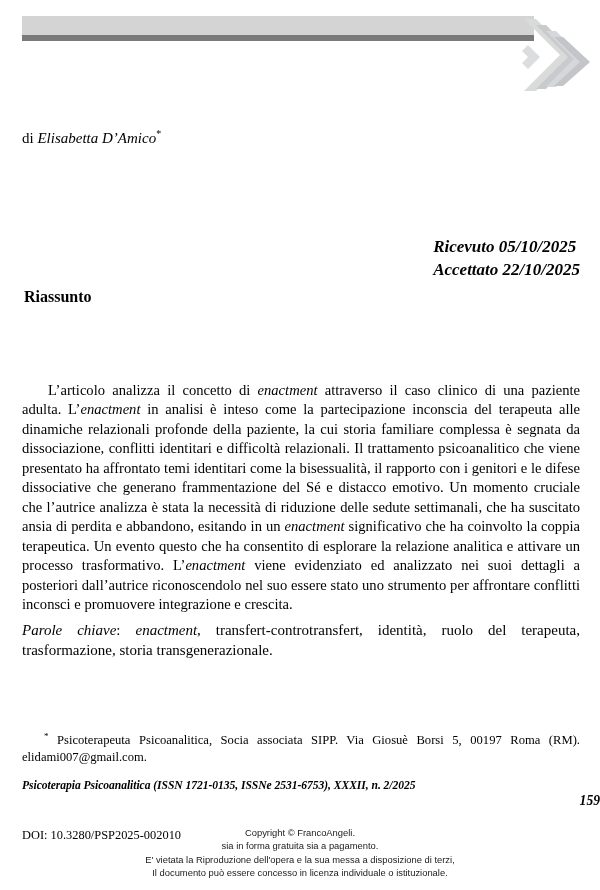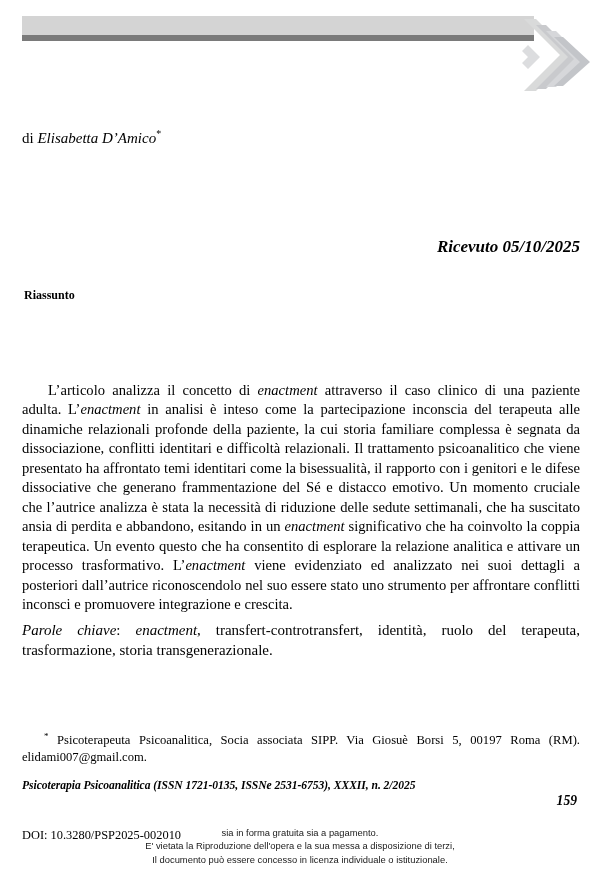--- a/index.html
+++ b/index.html
@@ -87,21 +87,21 @@
     font-weight: bold;
     font-size: 17px;
     line-height: 1.35;
   }
 
   
   #abstract-heading {
     position: absolute;
     left: 24px;
     top: 288px;
-    font-size: 12px;
+    font-size: 16px;
     font-weight: bold;
   }
   #abstract-body {
     position: absolute;
     left: 22px;
     top: 337px;
     width: 558px;
     font-size: 14.6px;
     line-height: 1.335;
     text-align: justify;
@@ -153,21 +153,21 @@
   }
   #doi-line {
     position: absolute;
     left: 22px;
     top: 794px;
     font-size: 12.4px;
     margin-top: 34px;
   }
   #page-number {
     position: absolute;
-    right: 23px;
+    right: 0;
     top: 793px;
     font-size: 13.6px;
     font-style: italic;
     font-weight: bold;
   }
 
   
   #copyright {
     position: absolute;
     left: 0;
@@ -208,31 +208,33 @@
     </g>
   </svg>
 </div>
 
 <h1 id="article-title"><br></h1>
 
 <div id="byline"><span>di </span><span class="author">Elisabetta D’Amico</span><span class="fn-mark">*</span></div>
 
 <div id="dates">
   <div>Ricevuto 05/10/2025</div>
+  <div>Accettato 22/10/2025</div>
 </div>
 
 <div id="abstract-heading">Riassunto</div>
 
 <div id="abstract-body"><span>L’articolo analizza il concetto di </span><span class="it">enactment</span><span> attraverso il caso clinico di una paziente adulta. L’</span><span class="it">enactment</span><span> in analisi è inteso come la partecipazione inconscia del terapeuta alle dinamiche relazionali profonde della paziente, la cui storia familiare complessa è segnata da dissociazione, conflitti identitari e difficoltà relazionali. Il trattamento psicoanalitico che viene presentato ha affrontato temi identitari come la bisessualità, il rapporto con i genitori e le difese dissociative che generano frammentazione del Sé e distacco emotivo. Un momento cruciale che l’autrice analizza è stata la necessità di riduzione delle sedute settimanali, che ha suscitato ansia di perdita e abbandono, esitando in un </span><span class="it">enactment</span><span> significativo che ha coinvolto la coppia terapeutica. Un evento questo che ha consentito di esplorare la relazione analitica e attivare un processo trasformativo. L’</span><span class="it">enactment</span><span> viene evidenziato ed analizzato nei suoi dettagli a posteriori dall’autrice riconoscendolo nel suo essere stato uno strumento per affrontare conflitti inconsci e promuovere integrazione e crescita.</span></div>
 
 <div id="keywords"><span class="kw-label">Parole chiave</span><span>: </span><span class="it">enactment</span><span>, transfert-controtransfert, identità, ruolo del terapeuta, trasformazione, storia transgenerazionale.</span></div>
 
 <div id="footnote"><span class="fn-mark">*</span><span> Psicoterapeuta Psicoanalitica, Socia associata SIPP. Via Giosuè Borsi 5, 00197 Roma (RM). elidami007@gmail.com.</span></div>
 
 <div id="journal-line">Psicoterapia Psicoanalitica (ISSN 1721-0135, ISSNe 2531-6753), XXXII, n. 2/2025</div>
 <div id="doi-line">DOI: 10.3280/PSP2025-002010</div>
 <div id="page-number">159</div>
 
 <div id="copyright">
+  <div>Copyright © FrancoAngeli.</div>
   <div>sia in forma gratuita sia a pagamento.</div>
   <div>E' vietata la Riproduzione dell'opera e la sua messa a disposizione di terzi,</div>
   <div>Il documento può essere concesso in licenza individuale o istituzionale.</div>
 </div>
 
 </body></html>

